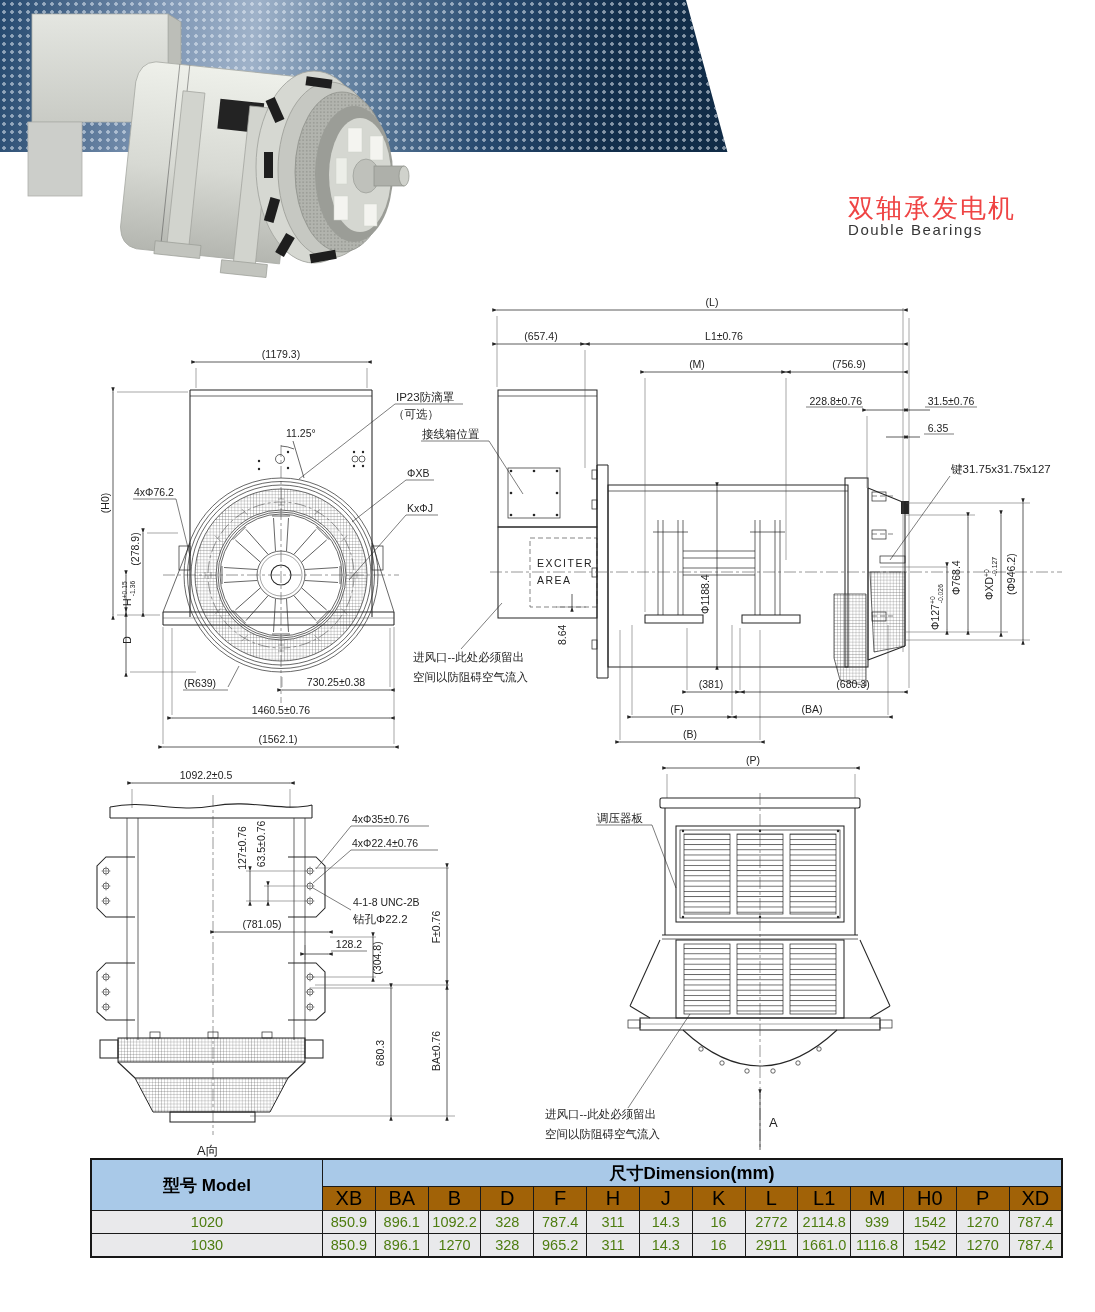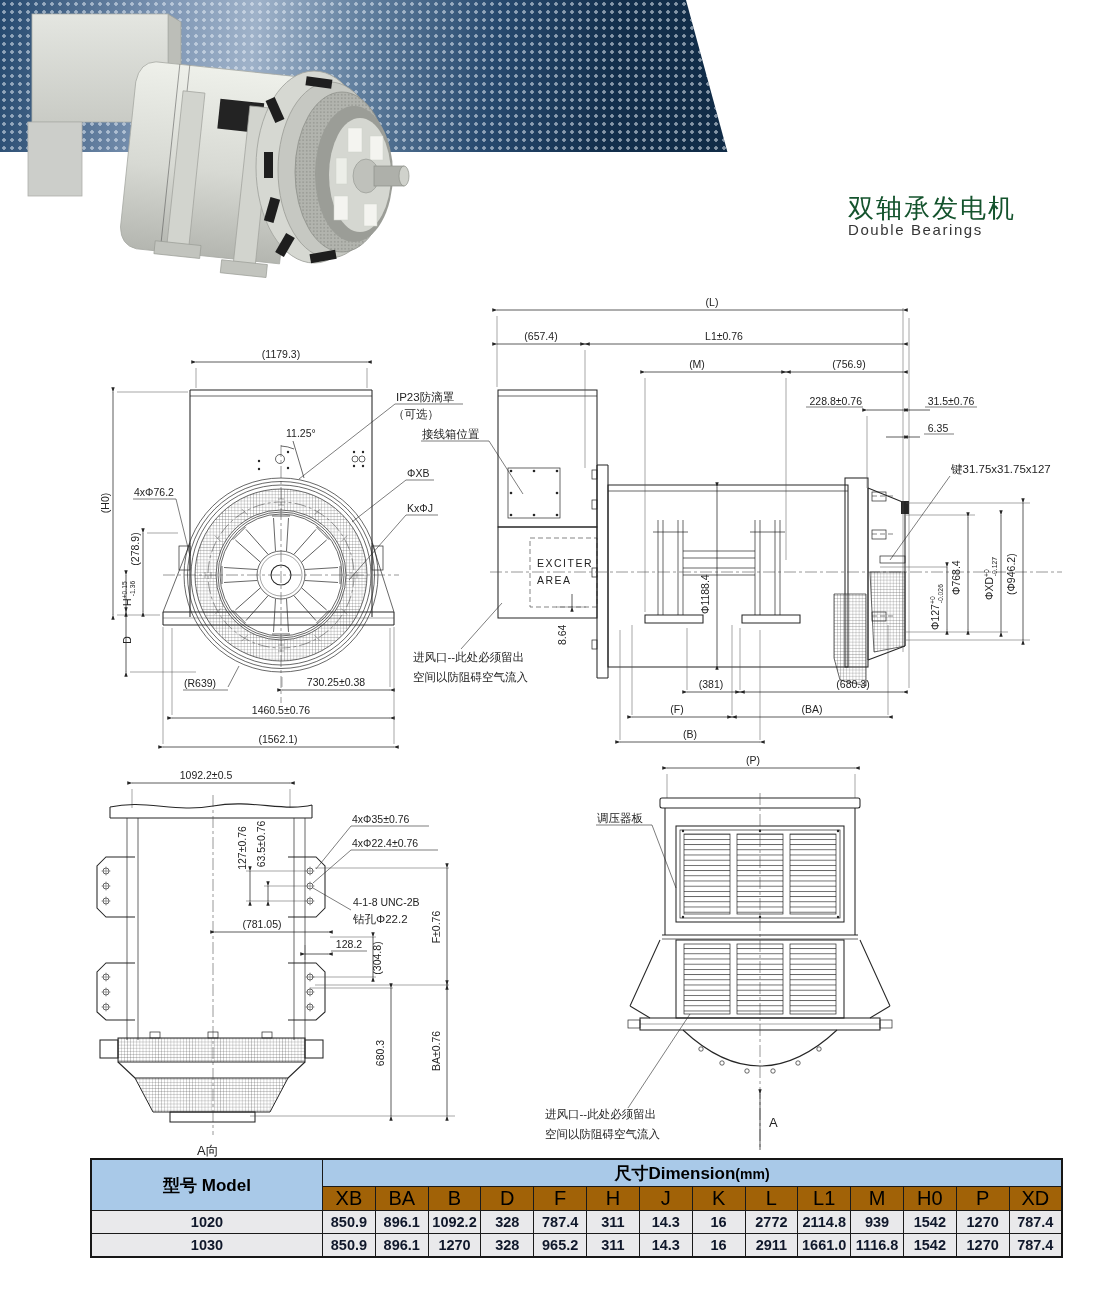--- a/index.html
+++ b/index.html
@@ -6,21 +6,21 @@
   #page{position:relative;width:1095px;height:1312px;background:#fff;overflow:hidden;
         font-family:"Liberation Sans",sans-serif;}
   
   #banner{position:absolute;left:0;top:0;width:740px;height:152px;
     clip-path:polygon(0 0,92.7% 0,98.3% 100%,0 100%);
     background-image:
       radial-gradient(circle, rgba(230,238,246,.55) 1.5px, rgba(230,238,246,0) 2.1px),
       linear-gradient(97deg,#24486e 0%,#7e96b4 22%,#9fb2c9 34%,#62809f 48%,#27496e 66%,#132f4c 82%,#102b46 100%);
     background-size:8px 8px,100% 100%;}
   
-  #title-cn{position:absolute;left:848px;top:191px;font-size:26px;letter-spacing:2px;color:#14532d;}
+  #title-cn{position:absolute;left:848px;top:191px;font-size:26px;letter-spacing:2px;color:#ef4444;}
   #title-en{position:absolute;left:848px;top:221px;font-size:15px;letter-spacing:1.6px;color:#363636;}
   
   svg text{font-family:"Liberation Sans",sans-serif;font-size:10.5px;fill:#232323;}
   svg .cj{font-size:11.5px;}
   svg .sm{font-size:6.8px;}
   svg .vl{font-size:13px;}
   .o{fill:none;stroke:#262626;stroke-width:1.05px;}
   .m{fill:none;stroke:#262626;stroke-width:.7px;}
   .t{fill:none;stroke:#4c4c4c;stroke-width:.5px;}
   .cl{fill:none;stroke:#444;stroke-width:.55px;stroke-dasharray:12 3 3 3;}
@@ -30,22 +30,22 @@
   .dimS{fill:none;stroke:#262626;stroke-width:.75px;marker-start:url(#ar);}
   .ld{fill:none;stroke:#262626;stroke-width:.6px;}
   
   #dim-table{position:absolute;left:90px;top:1158px;width:973px;border-collapse:collapse;
     border:2.5px solid #161616;table-layout:fixed;}
   #dim-table th,#dim-table td{border:1.2px solid #1a1a1a;text-align:center;padding:0;overflow:hidden;white-space:nowrap;}
   #dim-table .hrow1 th{background:#a9c9e8;height:26px;}
   #dim-table .hrow2 th{background:#a16207;height:19px;font-size:20px;font-weight:normal;}
   #dim-table .model-h{font-size:17px;font-weight:bold;width:230px;}
   #dim-table .dim-h{font-size:17px;font-weight:bold;}
-  #dim-table .dim-h .unit{font-size:14px;margin-top:8px;}
-  #dim-table .drow td{background:#e9e9eb;height:22px;font-size:14.5px;color:#0f172a;font-weight:bold;}
+  #dim-table .dim-h .unit{font-size:18px;margin-top:8px;}
+  #dim-table .drow td{background:#e9e9eb;height:22px;font-size:14.5px;color:#4d7c0f;}
 </style>
 </head>
 <body>
 
 <div id="page">
 
   <div id="banner"></div>
 
   <svg id="machine" style="position:absolute;left:18px;top:2px;" width="420" height="306" viewBox="0 0 420 306">
     <defs>

